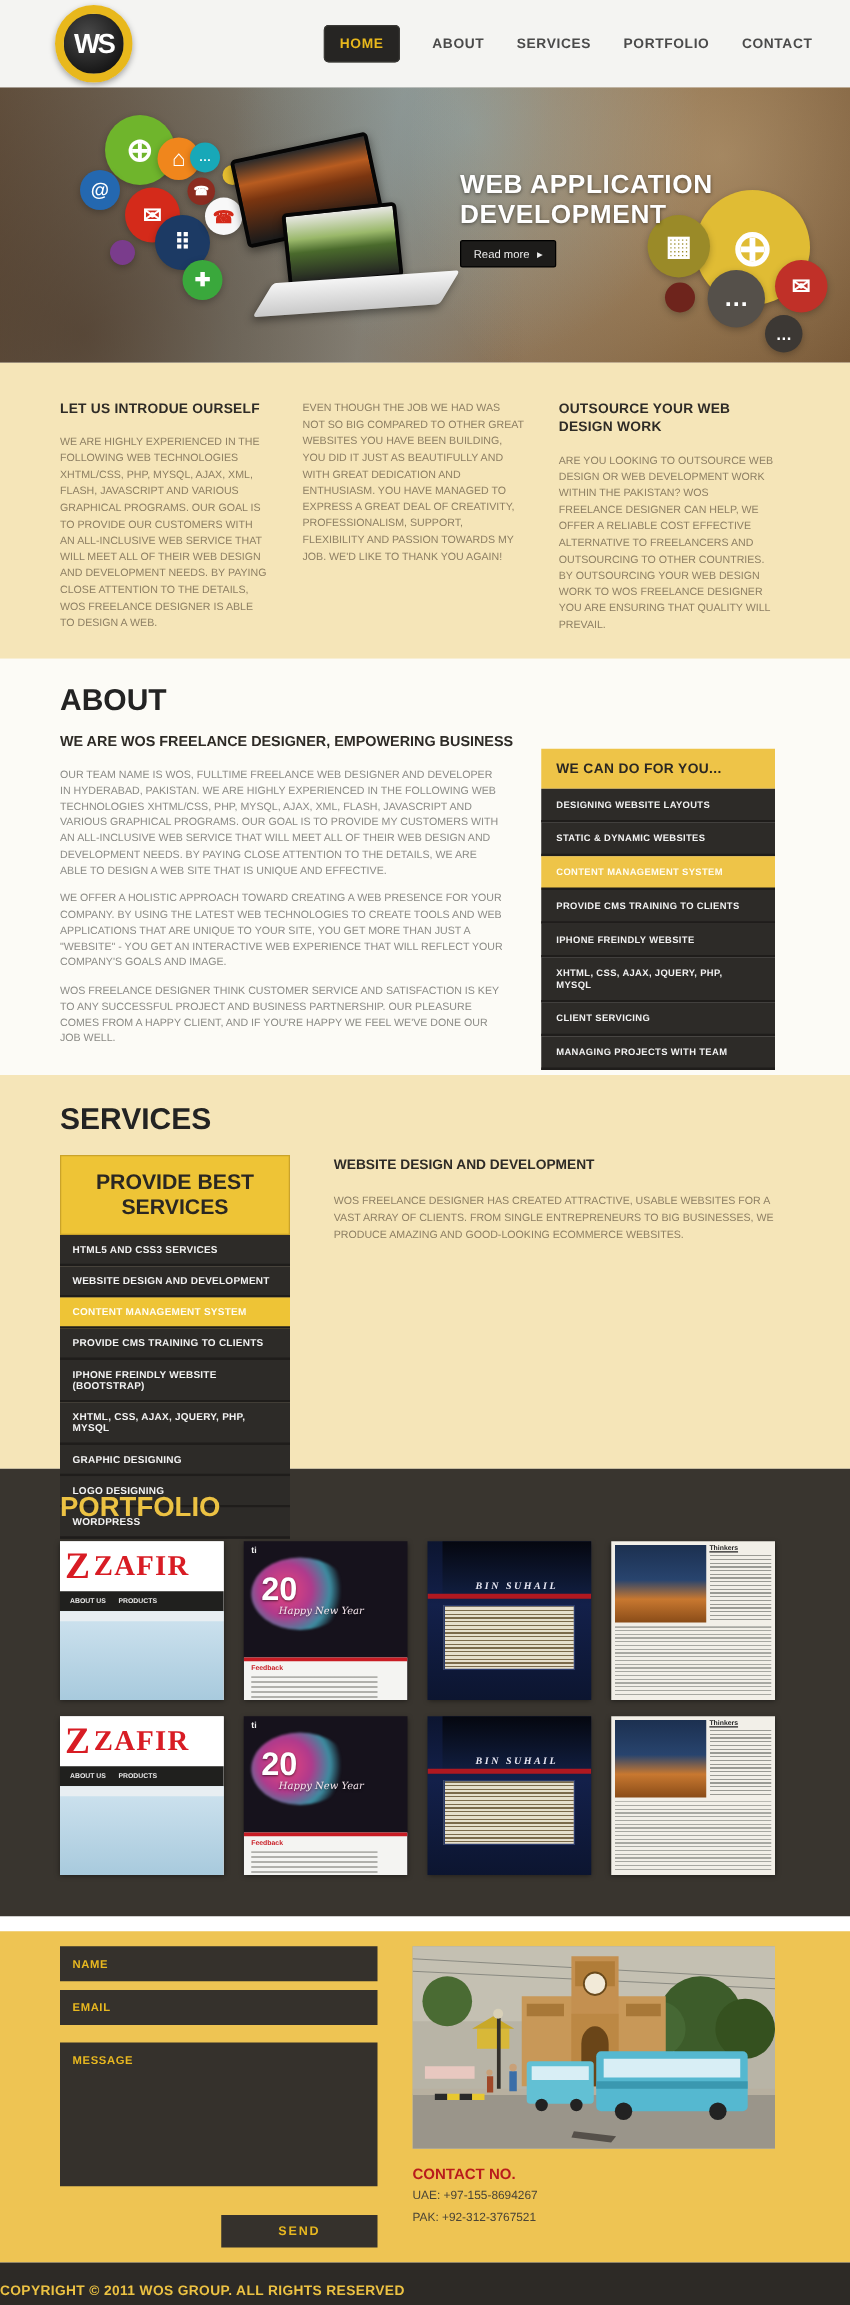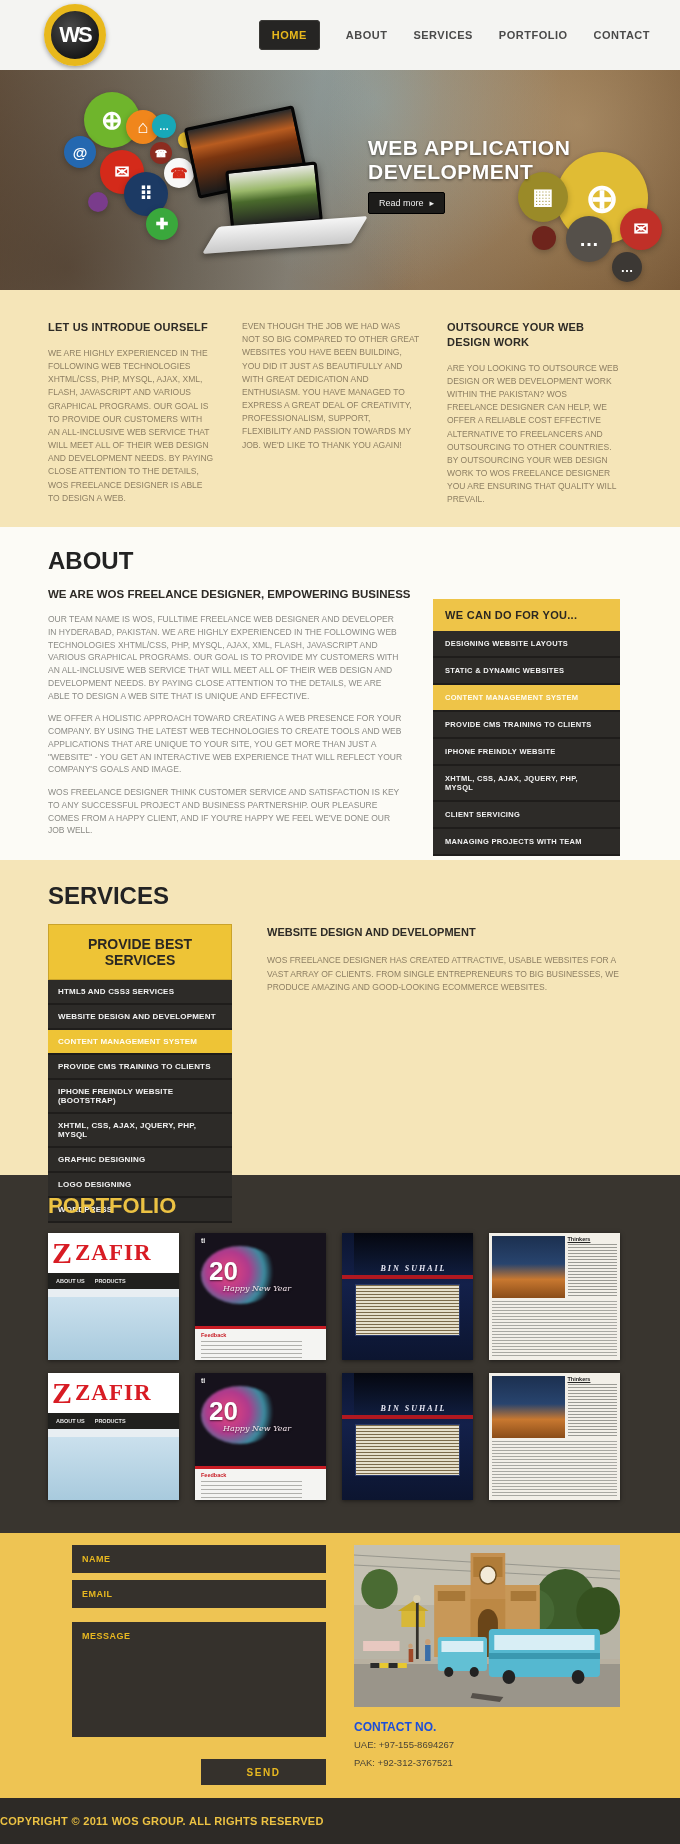--- a/index.html
+++ b/index.html
@@ -97,21 +97,21 @@
   .side-head { background: #eec448; color: #2a2722; font-weight: bold; font-size: 11px;
     padding: 10px 12px; letter-spacing:.3px; }
   .side-item { background: #2d2b28; color: #f2f2f2; font-weight: bold; font-size: 7.5px;
     padding: 8px 12px; border-bottom: 2px solid #1f1d1b; letter-spacing:.3px; cursor: pointer; }
   .side-item.active { background: #eec448; color: #fffdf2; }
   
   .services { height: 315px; background: #f5e5b8; padding: 22px 60px 0 48px; }
   .services h2 { font-size: 24px; font-weight: bold; color: #232323; margin-bottom: 14px; }
   .services-cols { display: flex; gap: 35px; }
   .svc-box { flex: 0 0 184px; }
-  .svc-head { background: #eec436; color: #2a2722; font-weight: bold; font-size: 14px;
+  .svc-head { background: #eec436; color: #2a2722; font-weight: bold; font-size: 17px;
     text-align: center; padding: 11px 6px; border: 1px solid #caa32a; }
   .svc-item { background: #2d2b28; color: #f2f2f2; font-weight: bold; font-size: 8px;
     padding: 7px 10px; border-bottom: 2px solid #1f1d1b; letter-spacing:.2px; cursor: pointer; }
   .svc-item.active { background: #eec436; color: #fffdf2; }
   .svc-right { flex: 1; }
   .svc-right h3 { font-size: 11px; font-weight: bold; color: #2e2b26; margin: 2px 0 16px; }
   .svc-right p { font-size: 8.5px; color: #8d7f63; line-height: 1.6; }
   
   .portfolio { height: 358px; background: #39352f; padding: 18px 60px 0 48px; }
   .portfolio h2 { font-size: 22px; font-weight: bold; color: #ecc243; margin-bottom: 14px; }
@@ -159,35 +159,35 @@
   .t-think { background:#f2efe8; display:flex; flex-direction:column; padding:3px; }
   .tth-top { display:flex; gap:3px; }
   .tth-photo { width:58%; height:62px;
     background: linear-gradient(180deg, #1c3050 0%, #28446e 45%, #c87830 70%, #8a4c18 100%); }
   .tth-text { flex:1; }
   .tth-title { font-size:5.5px; font-weight:bold; color:#222; text-decoration:underline; margin-bottom:2px; }
   .tth-lines { height:52px; background: repeating-linear-gradient(to bottom, #9a9a94 0 1px, transparent 1px 3px); }
   .tth-bottom { flex:1; margin-top:3px;
     background: repeating-linear-gradient(to bottom, #a8a8a2 0 1px, transparent 1px 3px); }
   
-  .contact { height: 265px; background: #eec453; padding: 12px 60px 0 72px; }
+  .contact { height: 265px; background: #eec453; padding: 12px 60px 0 48px; margin-top: 12px; }
   .contact-cols { display: flex; gap: 28px; }
   .contact-form { flex: 0 0 254px; }
   .field { width: 100%; background: #35312c; border: none; height: 28px; margin-bottom: 7px;
     padding: 0 10px; font-family: "Liberation Sans", sans-serif; font-size: 9px;
     font-weight: bold; color: #f0d888; letter-spacing:.5px; }
   .field.email { margin-bottom: 14px; }
   textarea.field { height: 115px; padding-top: 9px; resize: none; }
   .field::placeholder { color: #e8b820; opacity: 1; }
   .send-btn { display: block; margin: 11px 0 0 auto; width: 125px; height: 26px;
     background: #35312c; color: #e8b820; border: none; font-family: "Liberation Sans", sans-serif;
     font-size: 10px; font-weight: bold; letter-spacing: 1.5px; cursor: pointer; }
   .contact-right { flex: 1; }
   .photo-frame { width: 100%; height: 162px; overflow: hidden; background:#b5b2a6; }
-  .contact-no { margin-top: 13px; font-size: 12px; font-weight: bold; color: #1d4ed8; }
+  .contact-no { margin-top: 13px; font-size: 12px; font-weight: bold; color: #b91c1c; }
   .contact-num { margin-top: 4px; font-size: 9.5px; color: #4a4436; line-height: 1.45; }
   
   .site-footer { height: 46px; background: #2d2a26; display: flex; align-items: center;
     }
   .copyright { color: #ecc243; font-size: 11px; font-weight: bold; letter-spacing:.3px; }
 </style>
 </head>
 <body>
 
 <header class="site-header">

